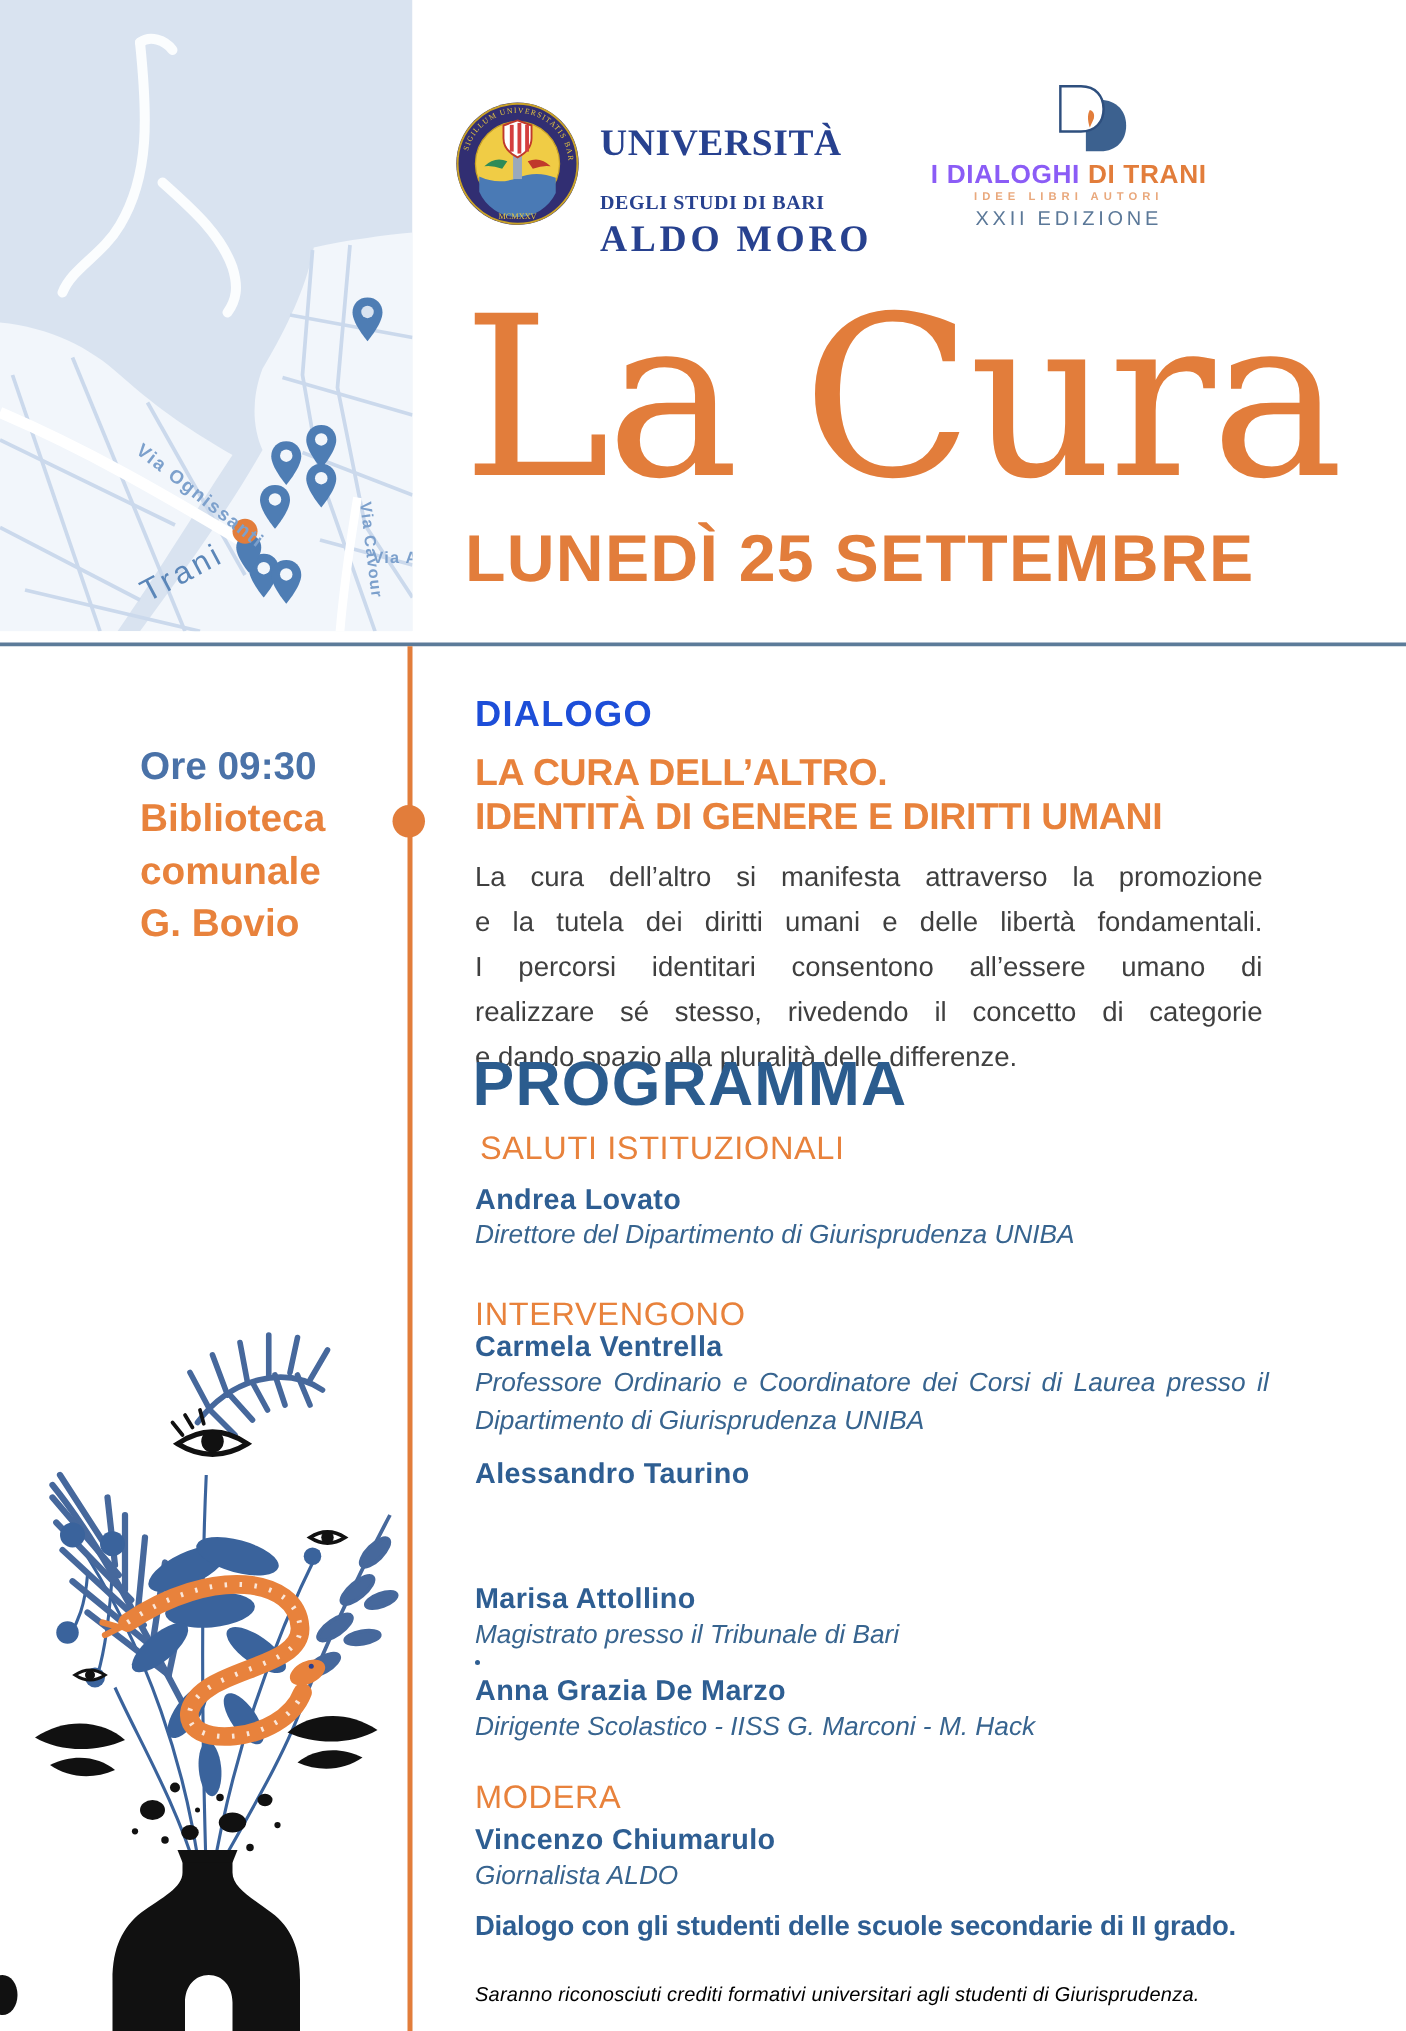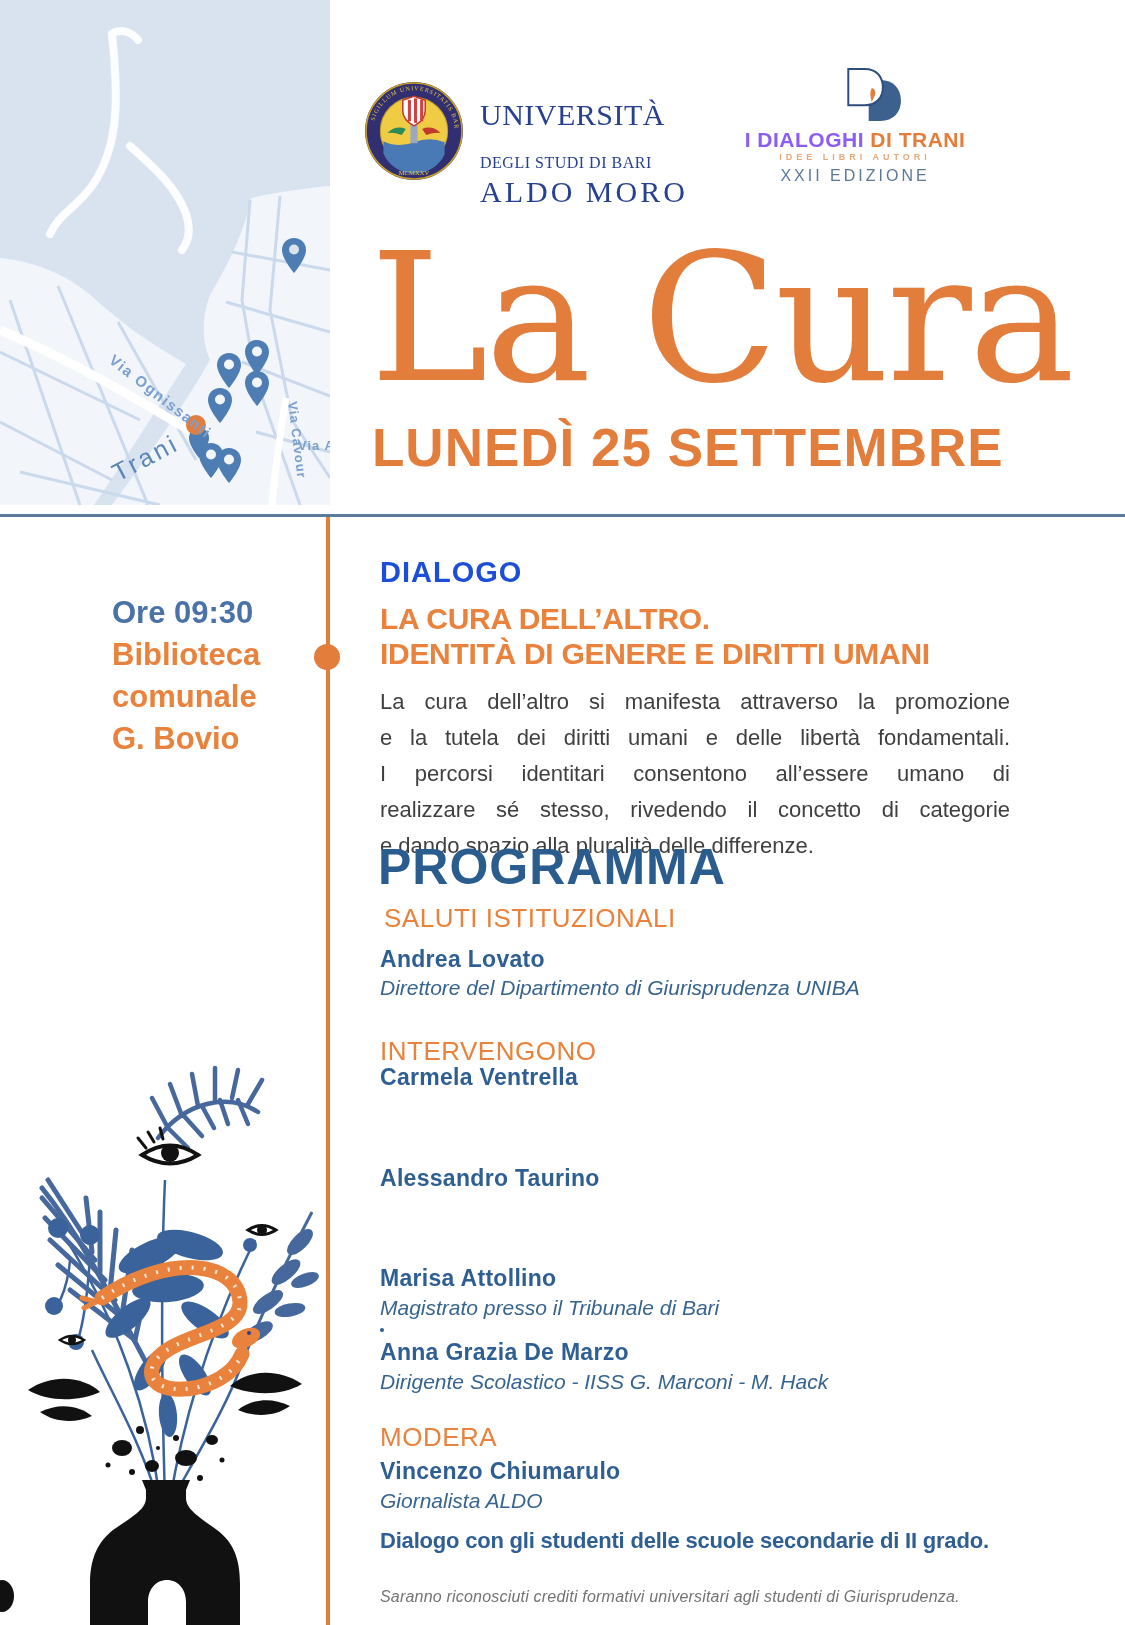--- a/index.html
+++ b/index.html
@@ -1,21 +1,21 @@
 <!DOCTYPE html>
 <html><head>
 <meta charset="utf-8">
 <style>
   html,body{margin:0;padding:0;}
   body{font-family:"Liberation Sans",sans-serif;background:#888;}
   .page{position:relative;width:1125px;height:1625px;background:#ffffff;overflow:hidden;margin:0 auto;}
   .abs{position:absolute;}
 
   
-  .uni-text{color:#27418F;font-family:"Liberation Serif",serif;font-weight:normal;line-height:1;}
+  .uni-text{color:#27418F;font-family:"Liberation Serif",serif;font-weight:bold;line-height:1;}
   .uni-l1{font-size:30px;letter-spacing:0.5px;}
   .uni-l2{font-size:16px;letter-spacing:0.5px;margin-top:25px;}
   .uni-l3{font-size:30px;letter-spacing:3px;margin-top:6px;}
   .dlg-title{font-size:21px;font-weight:bold;letter-spacing:0.5px;white-space:nowrap;text-align:center;width:300px;}
   .dlg-title .b{color:#8b5cf6;} .dlg-title .o{color:#E27D3B;}
   .dlg-tag{font-size:9px;letter-spacing:4px;color:#E9A87C;text-align:center;width:300px;white-space:nowrap;font-weight:bold;}
   .dlg-ed{font-size:16px;letter-spacing:3px;color:#5B7898;text-align:center;width:300px;white-space:nowrap;}
 
   
   .hero-title{font-family:"DejaVu Serif","Liberation Serif",serif;font-size:178px;line-height:1;color:#E27D3B;letter-spacing:-3px;white-space:nowrap;}
@@ -35,21 +35,21 @@
   .otitle{left:380px;top:601px;font-size:30px;font-weight:bold;color:#E8823C;line-height:35px;letter-spacing:-0.3px;white-space:nowrap;}
   .para{left:380px;top:684px;width:630px;font-size:22px;color:#3F3F3F;line-height:36px;}
   .para .jl{text-align:justify;text-align-last:justify;}
   .para .ll{text-align:left;}
   .prog-title{left:378px;top:838px;font-size:50px;font-weight:bold;color:#2B5C8E;letter-spacing:1px;}
 
   .sec-label{font-size:26px;color:#E8823C;letter-spacing:0.5px;}
   .sp-name{font-size:23px;font-weight:bold;color:#2E5E92;letter-spacing:0.3px;}
   .sp-role{font-size:21px;font-style:italic;color:#37648F;line-height:30px;width:635px;text-align:justify;}
   .closing{font-size:22px;font-weight:bold;color:#2E5E92;letter-spacing:-0.2px;white-space:nowrap;}
-  .footnote{font-size:16px;font-style:italic;color:#737373;letter-spacing:0.2px;white-space:nowrap;}
+  .footnote{font-size:16px;font-style:italic;color:#000000;letter-spacing:0.2px;white-space:nowrap;}
   .stray-dot{left:380px;top:1328px;width:4px;height:4px;background:#2E5E92;border-radius:50%;}
 </style>
 </head>
 <body>
 
 <div class="page">
 
   <svg class="abs" style="left:0;top:0;" width="330" height="505" viewBox="0 0 330 505">
     <rect x="0" y="0" width="330" height="505" fill="#D9E3F0"></rect>
 
@@ -192,20 +192,21 @@
   </div>
 
   <div class="abs prog-title">PROGRAMMA</div>
 
   <div class="abs sec-label" style="left:384px;top:903px;">SALUTI ISTITUZIONALI</div>
   <div class="abs sp-name" style="left:380px;top:946px;">Andrea Lovato</div>
   <div class="abs sp-role" style="left:380px;top:973px;">Direttore del Dipartimento di Giurisprudenza UNIBA</div>
 
   <div class="abs sec-label" style="left:380px;top:1036px;">INTERVENGONO</div>
   <div class="abs sp-name" style="left:380px;top:1064px;">Carmela Ventrella</div>
+  <div class="abs sp-role" style="left:380px;top:1092px;">Professore Ordinario e Coordinatore dei Corsi di Laurea presso il Dipartimento di Giurisprudenza UNIBA</div>
   <div class="abs sp-name" style="left:380px;top:1165px;">Alessandro Taurino</div>
   <div class="abs sp-name" style="left:380px;top:1265px;">Marisa Attollino</div>
   <div class="abs sp-role" style="left:380px;top:1293px;">Magistrato presso il Tribunale di Bari</div>
   <div class="abs stray-dot"></div>
   <div class="abs sp-name" style="left:380px;top:1339px;">Anna Grazia De Marzo</div>
   <div class="abs sp-role" style="left:380px;top:1367px;">Dirigente Scolastico - IISS G. Marconi - M. Hack</div>
 
   <div class="abs sec-label" style="left:380px;top:1422px;">MODERA</div>
   <div class="abs sp-name" style="left:380px;top:1458px;">Vincenzo Chiumarulo</div>
   <div class="abs sp-role" style="left:380px;top:1486px;">Giornalista ALDO</div>

